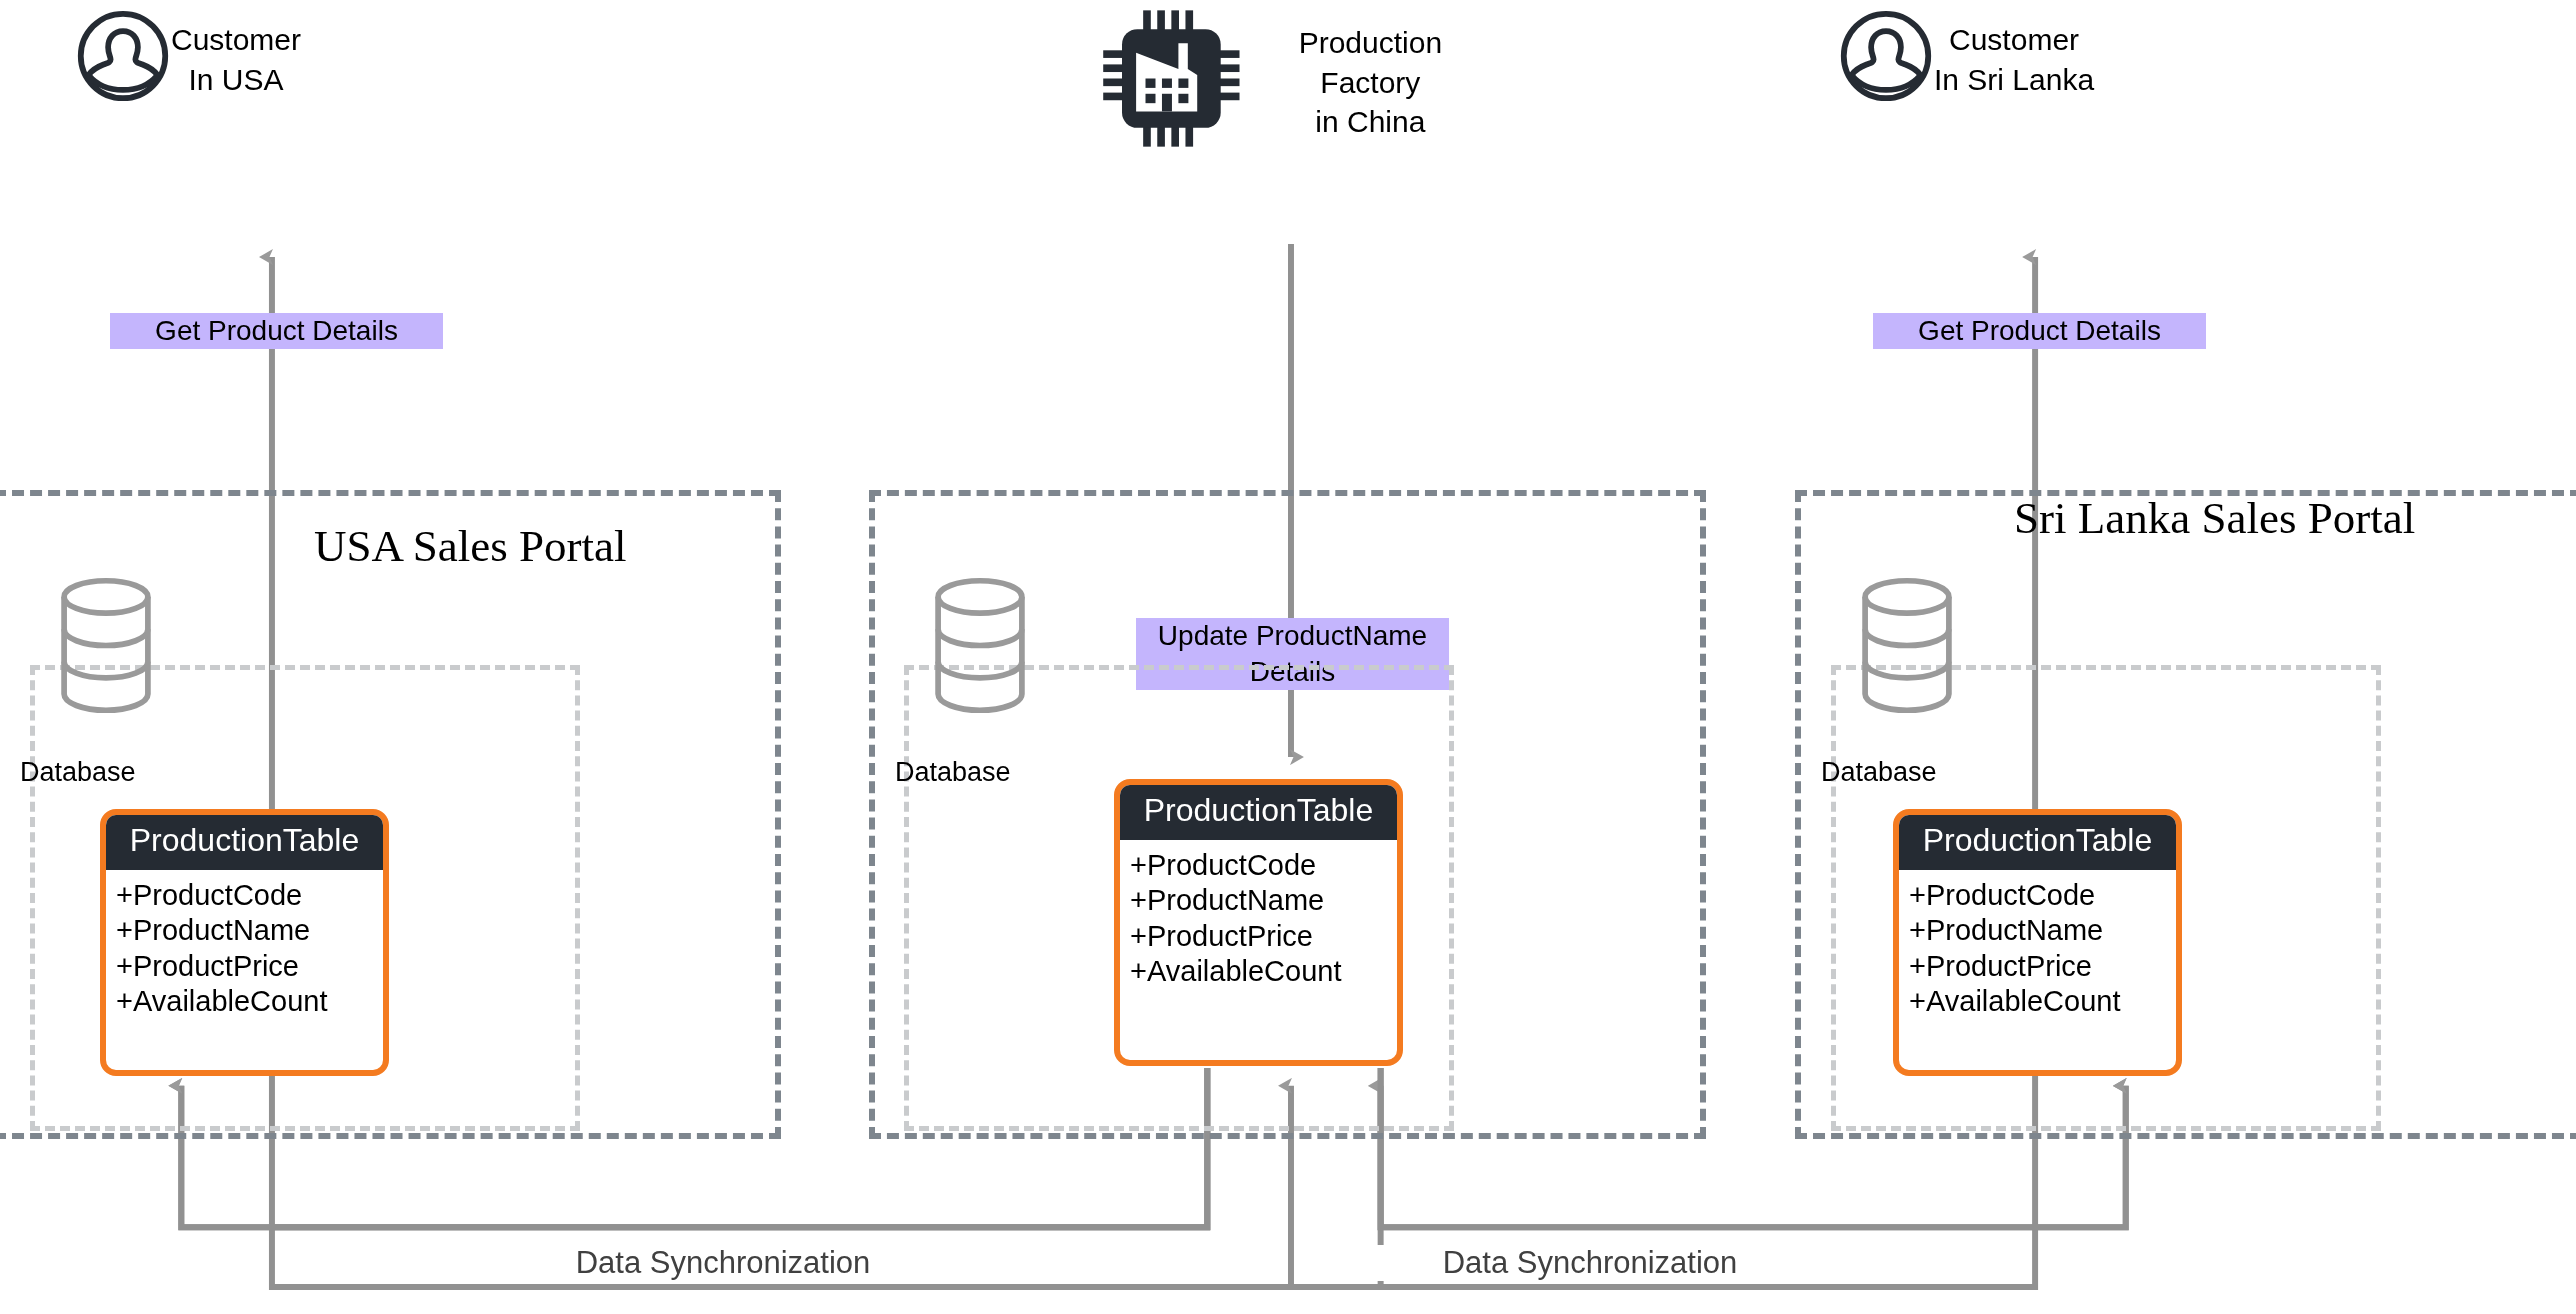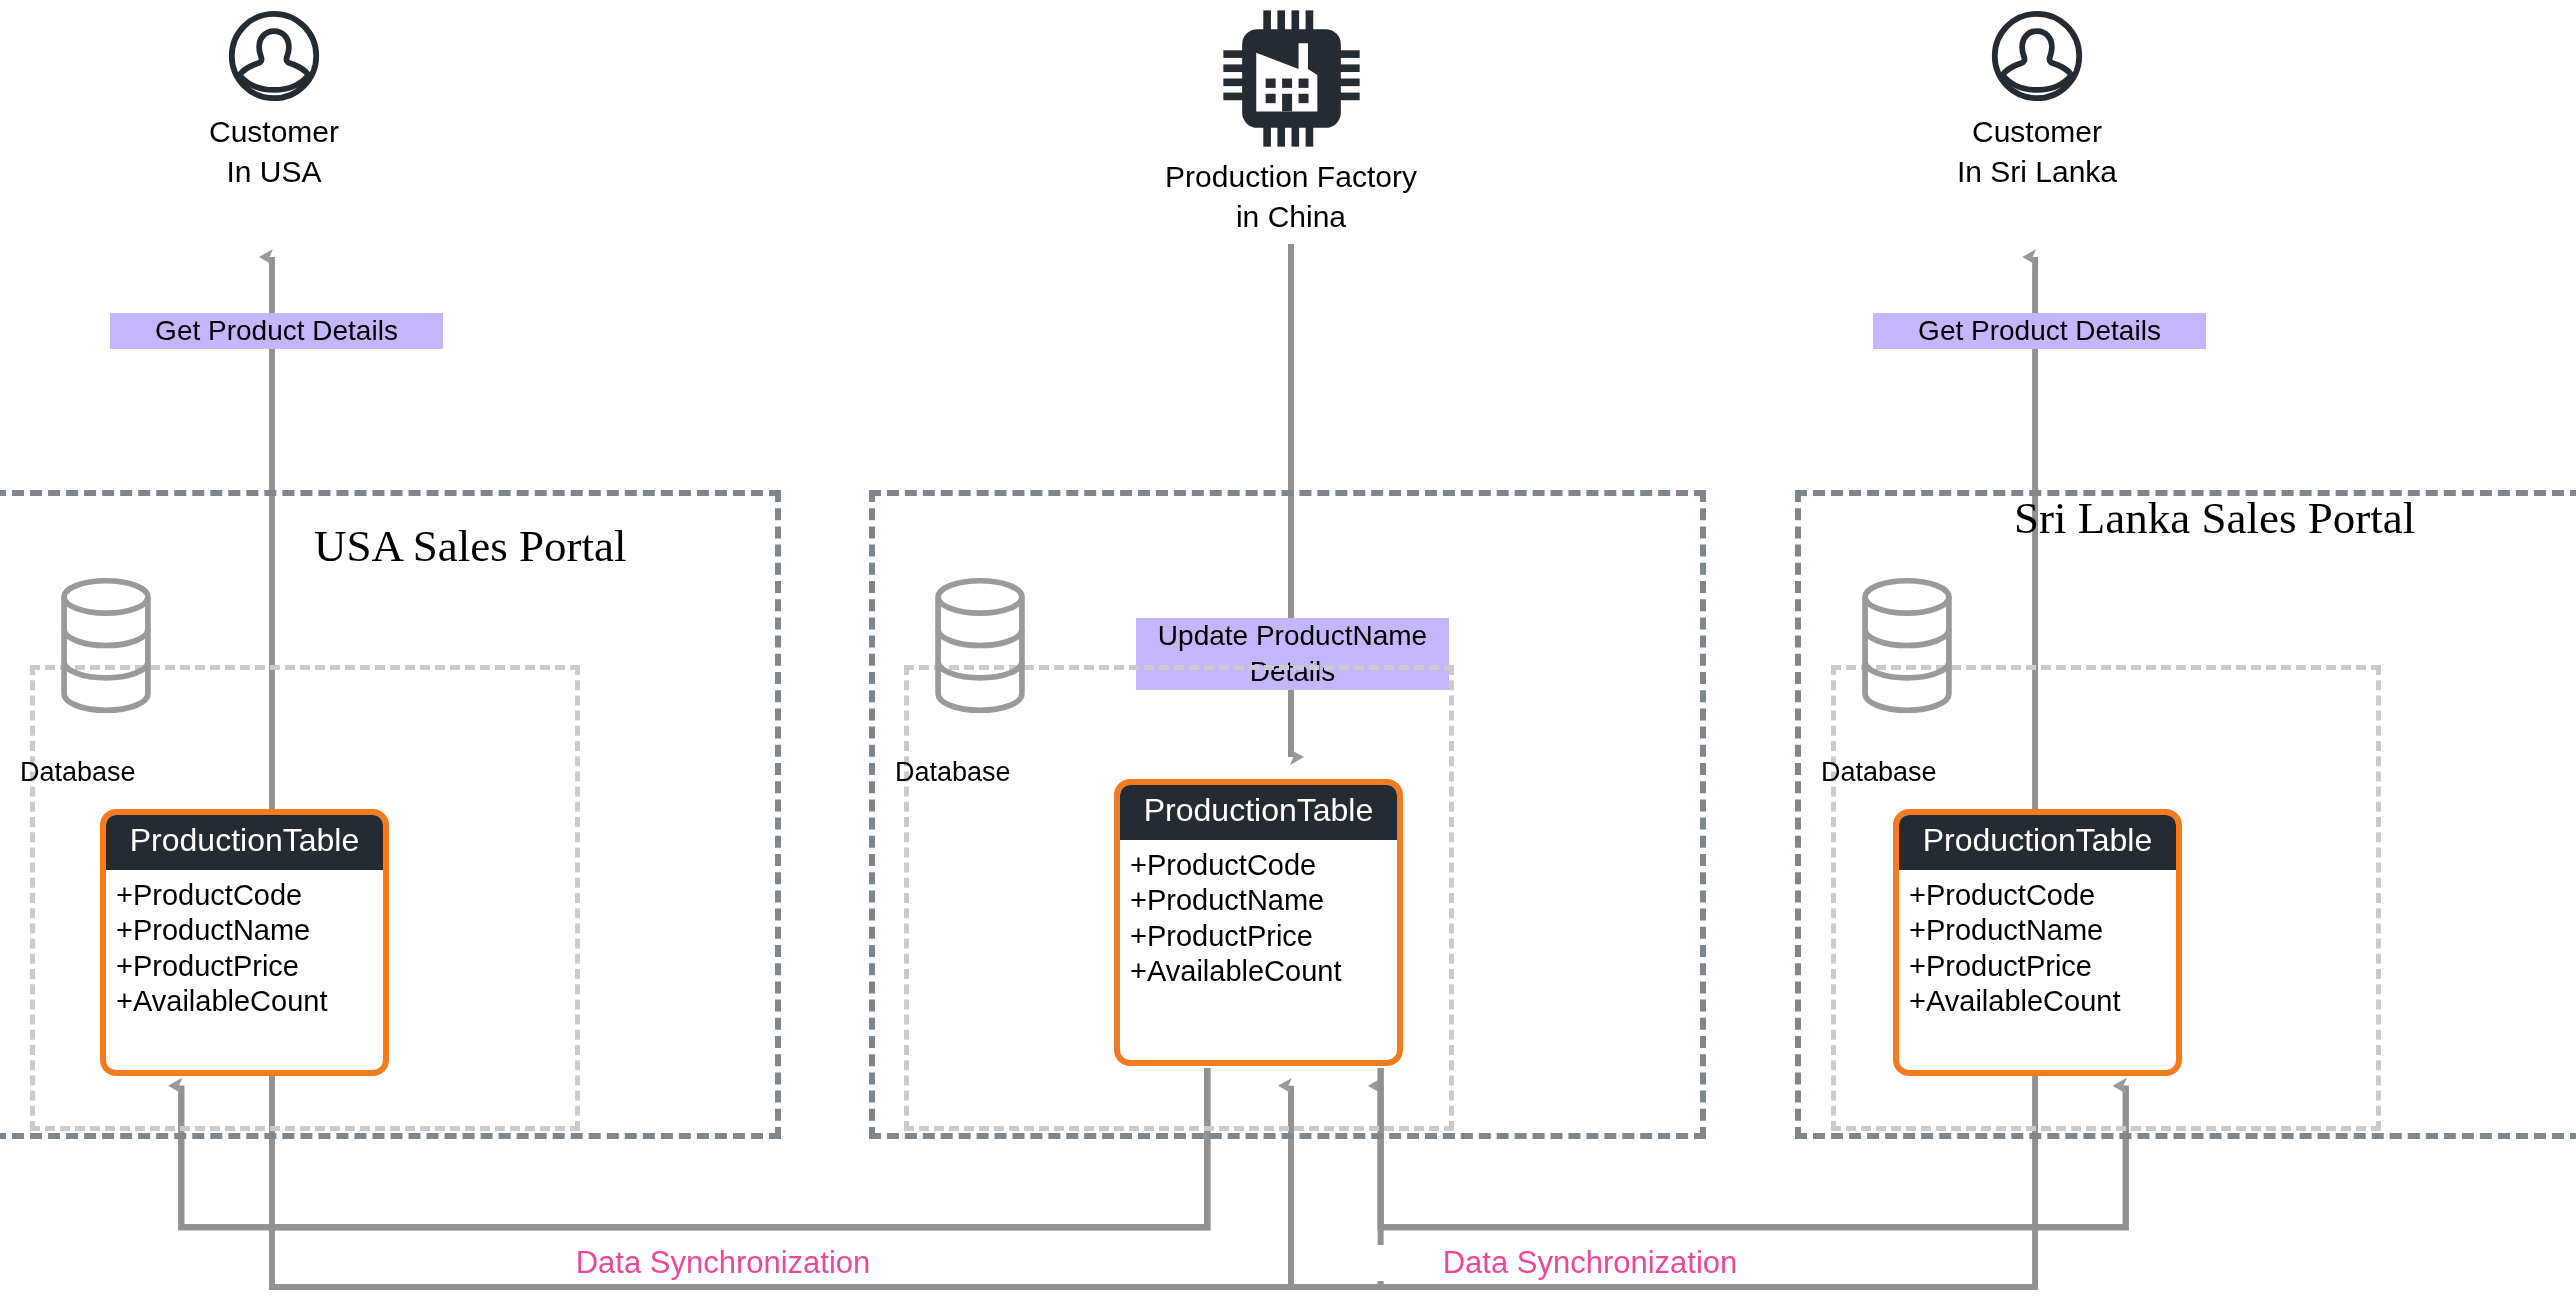--- a/index.html
+++ b/index.html
@@ -13,21 +13,21 @@
     height: 1315px;
     background: #ffffff;
     overflow: hidden;
     font-family: "Liberation Sans", sans-serif;
   }
 
   
   .actor {
     position: absolute;
     display: flex;
-    flex-direction: column;
+    flex-direction: row;
     align-items: center;
     width: 398px;
   }
   .actor-icon { display: block; }
   .actor-label {
     margin-top: 8px;
     font-family: "Liberation Sans", sans-serif;
     font-size: 30px;
     line-height: 1.32;
     color: #000000;
@@ -112,21 +112,21 @@
     color: #000000;
     text-align: center;
     white-space: pre-line;
     background: #c4b5fd;
     padding: 0 2px;
   }
   .sync-label {
     position: absolute;
     font-family: "Liberation Sans", sans-serif;
     font-size: 31px;
-    color: #ec4899;
+    color: #404040;
     text-align: center;
     white-space: nowrap;
     background: #ffffff;
     padding: 0 6px;
   }
 </style>
 </head>
 <body>
 
 <div id="stage">

